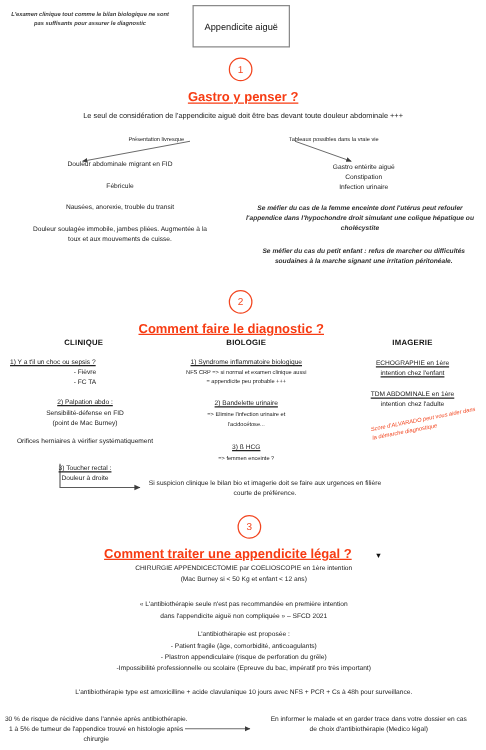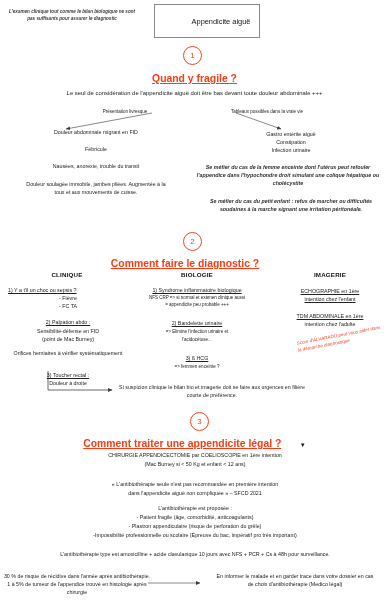--- a/index.html
+++ b/index.html
@@ -31,21 +31,20 @@
   }
 
   
   .title-box {
     left: 154px; top: 4px; width: 76px; height: 32px;
     border: 1px solid #8a8a8a;
     background: #fff;
     display: flex; align-items: center; justify-content: center;
     font-size: 7.4px;
     color: #111;
-    padding-left: 28px;
   }
 
   
   .step-circle {
     width: 17px; height: 17px;
     border: 1.3px solid #f2451f;
     border-radius: 50%;
     color: #f2451f;
     font-size: 8px;
     display: flex; align-items: center; justify-content: center;
@@ -121,21 +120,21 @@
 
 <div class="abs intro-note">L'examen clinique tout comme le bilan biologique ne sont pas suffisants pour assurer le diagnostic</div>
 
 <div class="abs title-box">Appendicite aiguë</div>
 
 <div class="abs" style="left:183px; top:46px;">
   <div class="step-circle">1</div>
 </div>
 
 <div class="abs ctr" style="left:0; top:68px; width:389px;">
-  <span class="section-title">Quand y fragile ?</span>
+  <span class="section-title">Gastro y penser ?</span>
 </div>
 
 <div class="abs ctr t t-lead" style="left:10px; top:89px; width:369px;">Le seul de considération de l'appendicite aiguë doit être bas devant toute douleur abdominale +++</div>
 
 <div class="abs ctr t t-small" style="left:85px; top:109px; width:80px;">Présentation livresque</div>
 
 <div class="abs ctr t t-small" style="left:205px; top:109px; width:124px;">Tableaux possibles dans la vraie vie</div>
 
 <div class="abs ctr t" style="left:6px; top:129px; width:180px;">Douleur abdominale migrant en FID</div>
 <div class="abs ctr t" style="left:6px; top:146px; width:180px;">Fébricule</div>

